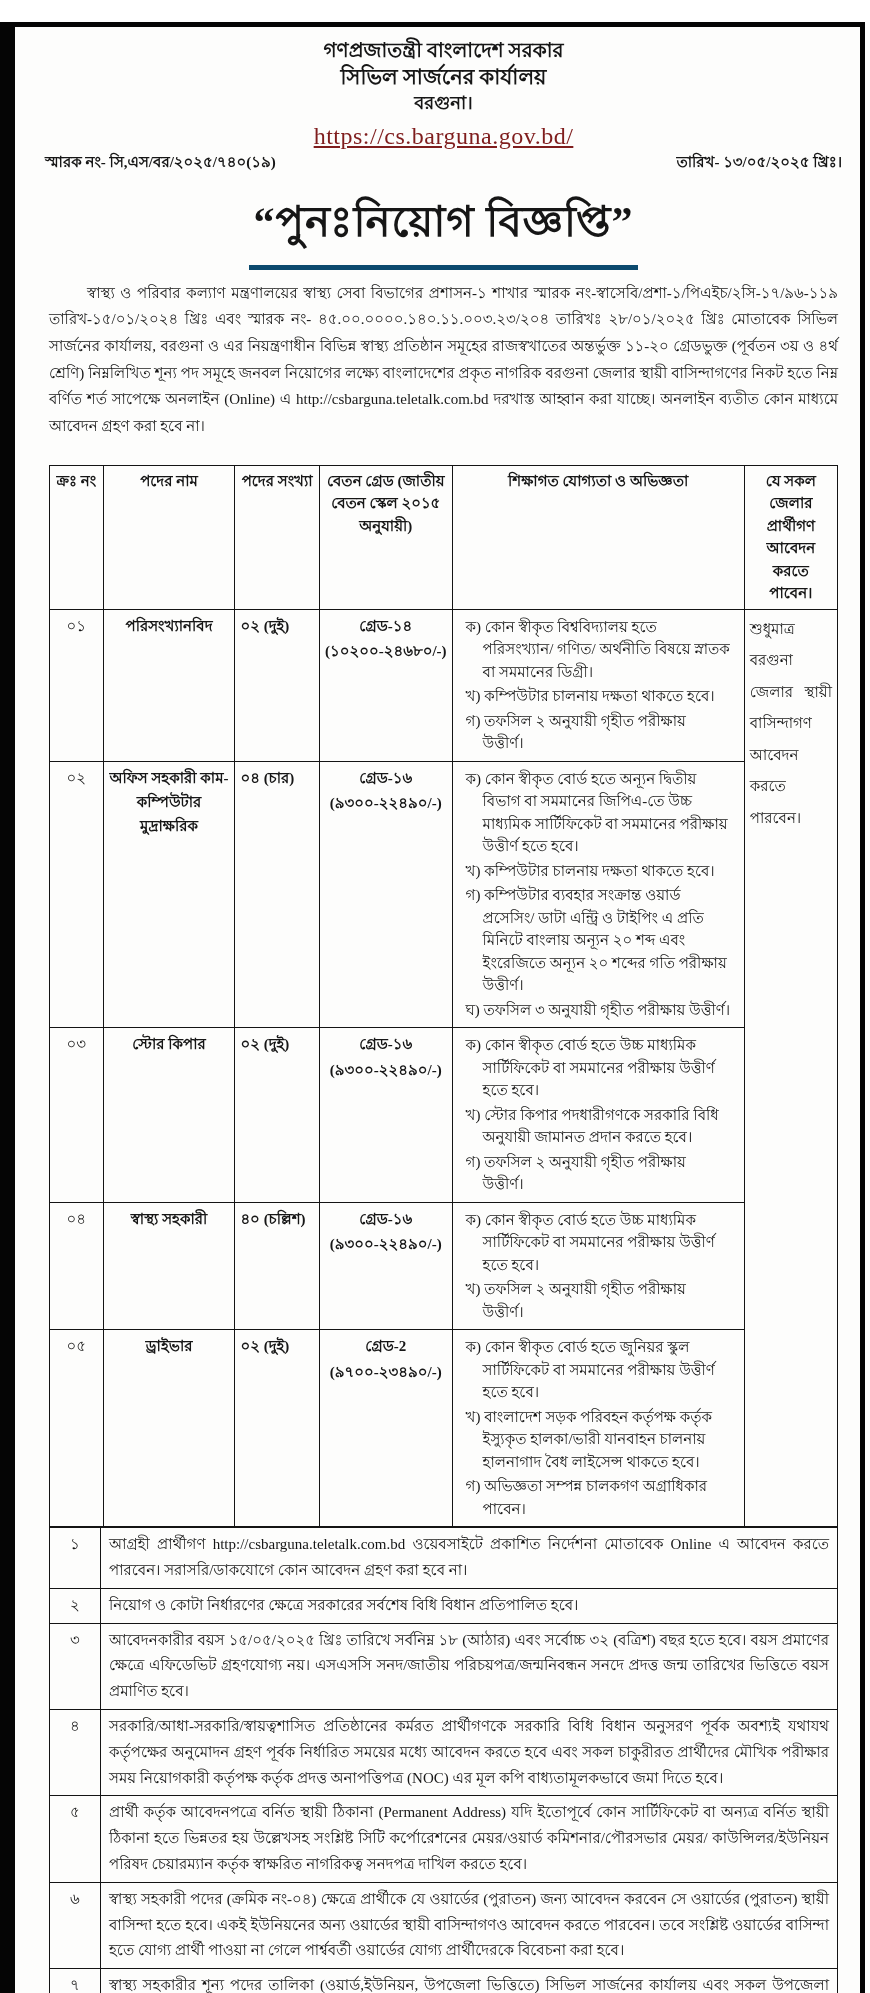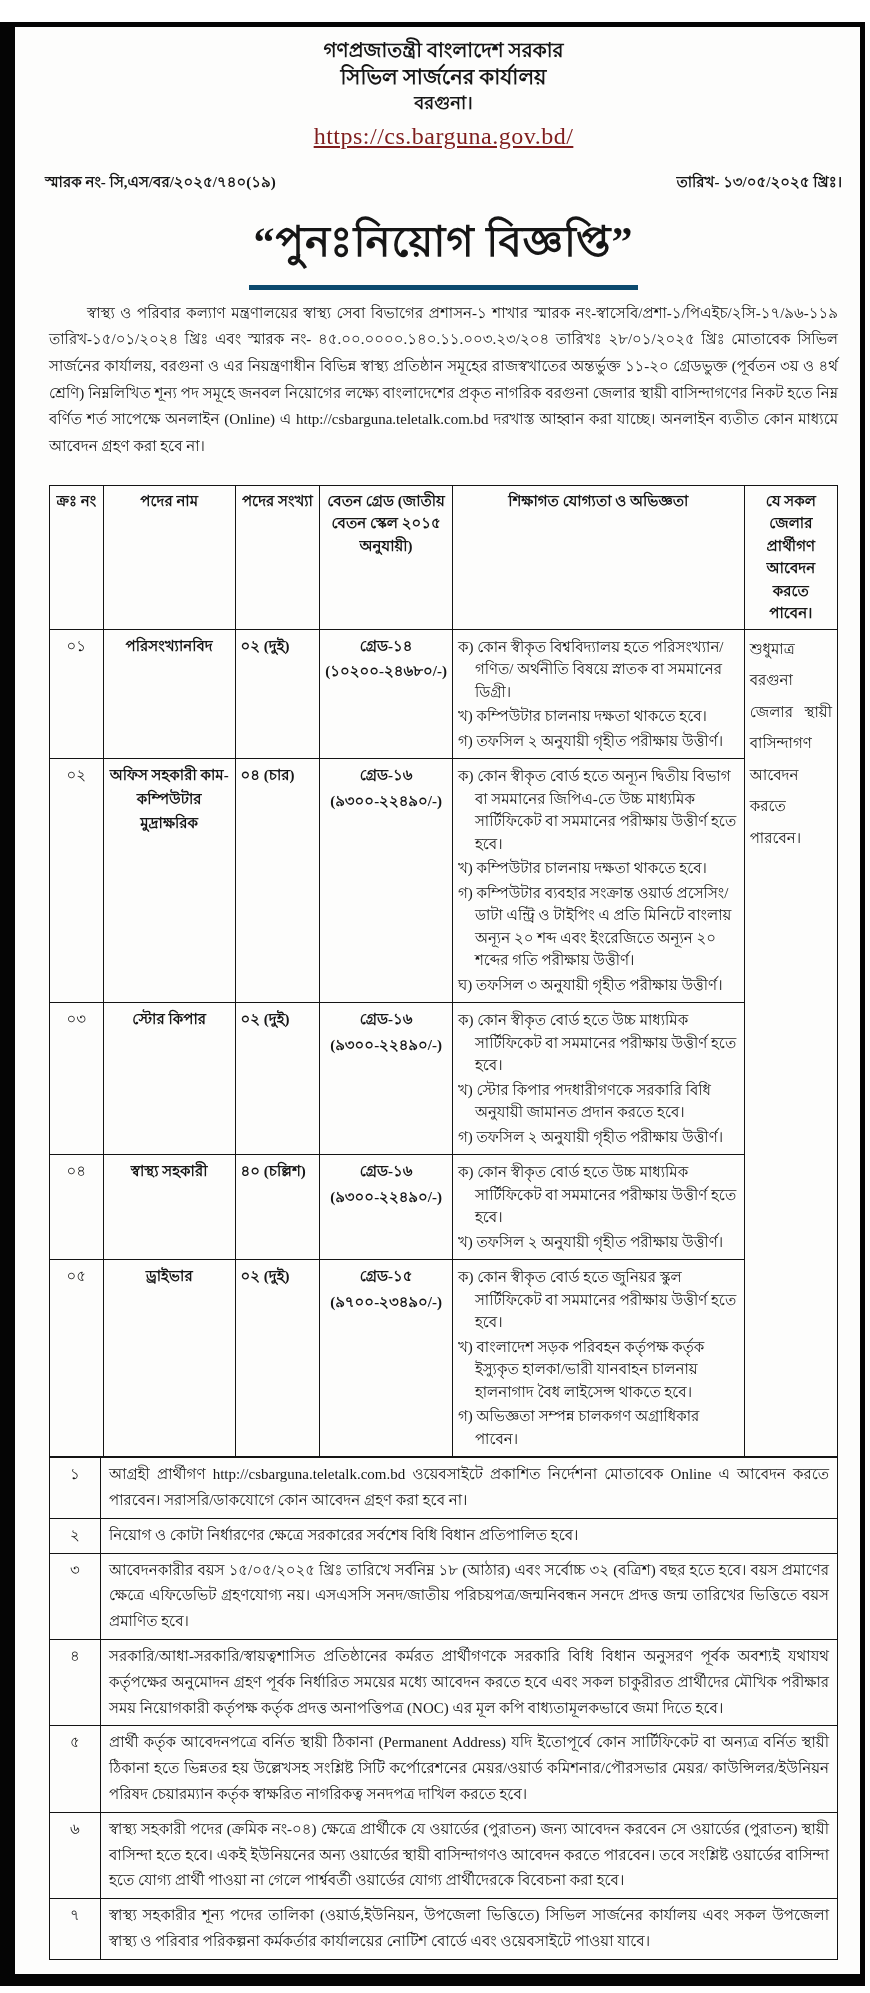--- a/index.html
+++ b/index.html
@@ -28,21 +28,21 @@
     display:inline-block;
     font-size:24px;
     text-decoration:underline;
     color:#7f1d1d;
     margin-top:6px;
     letter-spacing:.5px;
   }
   .memo-row{
     display:flex;justify-content:space-between;
     font-size:15px;font-weight:bold;
-    margin-top:20px;
+    margin-top:0;
   }
 
   
   .title-wrap{text-align:center;margin:14px 0 10px 0;}
   .notice-title{
     display:inline-block;
     font-size:42px;font-weight:bold;
     padding:0 4px 5px 4px;
     border-bottom:5px solid #0c4a6e;
     letter-spacing:1px;
@@ -62,21 +62,21 @@
   table.vtable th,table.vtable td{
     border:1.6px solid #141414;
     padding:4px 5px;vertical-align:top;
   }
   table.vtable th{font-weight:bold;text-align:center;line-height:1.5;}
   td.c-sl{text-align:center;}
   td.c-post{text-align:center;font-weight:bold;line-height:1.6;}
   td.c-count{text-align:left;font-weight:bold;}
   td.c-grade{text-align:center;font-weight:bold;line-height:1.7;}
   td.c-quals{line-height:1.5;}
-  .q{padding-left:17px;text-indent:-17px;margin:2px 0;}
+  .q{padding-left:17px;text-indent:-17px;margin:2px 8px;}
   td.c-dist{vertical-align:middle;text-align:justify;line-height:2.1;font-size:15px;padding:6px 7px;}
   tr.r1 td{height:96px;}
   tr.r2 td{height:190px;}
   tr.r3 td{height:106px;}
   tr.r4 td{height:76px;}
   tr.r5 td{height:126px;}
 
   
   .cond-head{
     font-size:16.5px;font-weight:bold;
@@ -198,21 +198,21 @@
           <td class="c-quals">
             <div class="q">ক) কোন স্বীকৃত বোর্ড হতে উচ্চ মাধ্যমিক সার্টিফিকেট বা সমমানের পরীক্ষায় উত্তীর্ণ হতে হবে।</div>
             <div class="q">খ) তফসিল ২ অনুযায়ী গৃহীত পরীক্ষায় উত্তীর্ণ।</div>
           </td>
         </tr>
         <tr class="r5">
           <td class="c-sl">০৫</td>
           <td class="c-post">ড্রাইভার</td>
           <td class="c-count">০২ (দুই)</td>
           <td class="c-grade">
-            <div>গ্রেড-১৫</div>
+            <div>গ্রেড-2</div>
             <div>(৯৭০০-২৩৪৯০/-)</div>
           </td>
           <td class="c-quals">
             <div class="q">ক) কোন স্বীকৃত বোর্ড হতে জুনিয়র স্কুল সার্টিফিকেট বা সমমানের পরীক্ষায় উত্তীর্ণ হতে  হবে।</div>
             <div class="q">খ) বাংলাদেশ সড়ক পরিবহন কর্তৃপক্ষ কর্তৃক ইস্যুকৃত হালকা/ভারী যানবাহন চালনায় হালনাগাদ বৈধ লাইসেন্স থাকতে হবে।</div>
             <div class="q">গ) অভিজ্ঞতা সম্পন্ন চালকগণ অগ্রাধিকার পাবেন।</div>
           </td>
         </tr>
       </tbody>
         </table>

